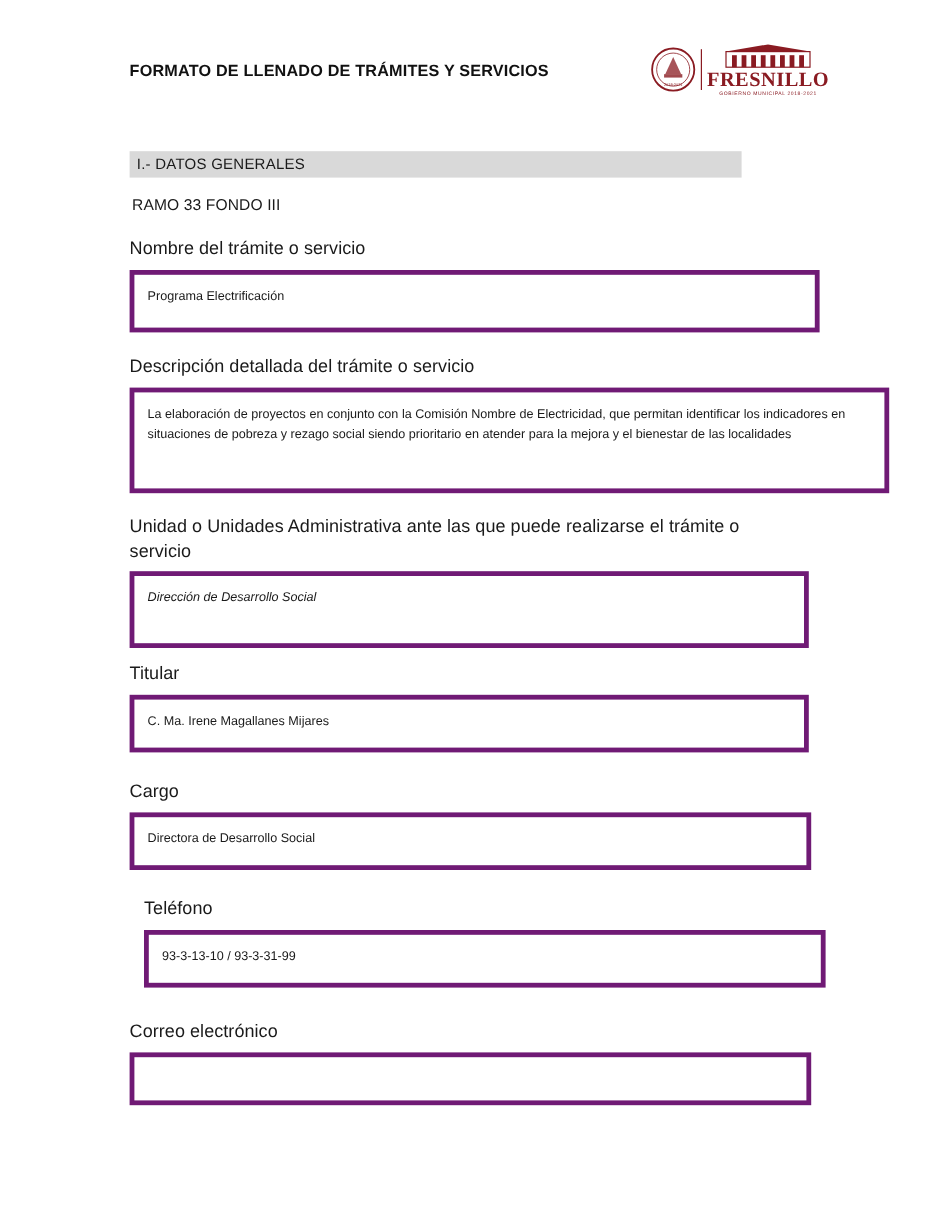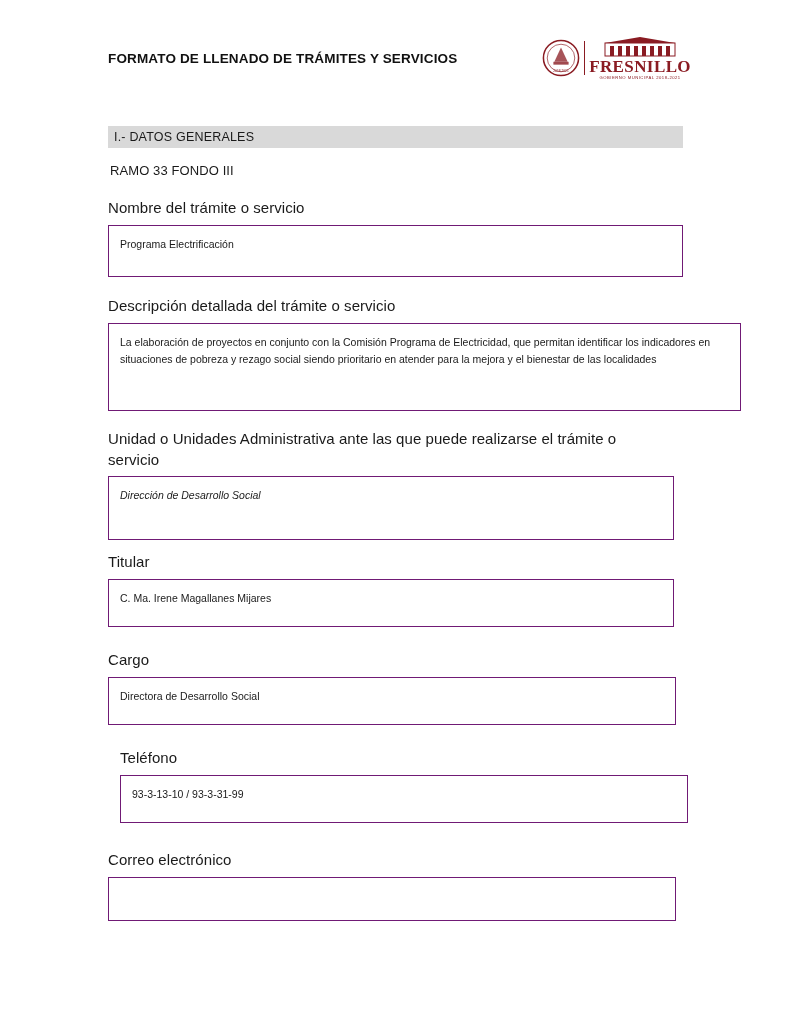--- a/index.html
+++ b/index.html
@@ -72,21 +72,21 @@
     letter-spacing: 0.5px;
     color: #8a1b22;
     margin-top: 1px;
   }
 
   
   .section-band {
     position: absolute;
     left: 108px;
     top: 126px;
-    width: 575px;
+    width: 510px;
     height: 22px;
     background: #d9d9d9;
     display: flex;
     align-items: center;
     padding-left: 6px;
     box-sizing: border-box;
   }
   .section-band-text {
     font-size: 12.5px;
     color: #1a1a1a;
@@ -107,21 +107,21 @@
     position: absolute;
   }
   .field-label {
     font-size: 15px;
     color: #1a1a1a;
     line-height: 1.38;
     margin-bottom: 6px;
     letter-spacing: 0.05px;
   }
   .field-box {
-    border: 1px solid #701a75;
+    border: 4px solid #701a75;
     box-sizing: border-box;
     padding: 10px 11px 8px 11px;
     font-size: 10.5px;
     line-height: 1.62;
     color: #1a1a1a;
   }
   .field-box p {
     margin: 0;
   }
 </style>
@@ -171,21 +171,21 @@
   <div class="field" style="left:108px; top:198px; width:575px;">
     <div class="field-label">Nombre del trámite o servicio</div>
     <div class="field-box" style="height:52px;">
       <p>Programa Electrificación</p>
     </div>
   </div>
 
   <div class="field" style="left:108px; top:296px; width:633px;">
     <div class="field-label">Descripción detallada del trámite o servicio</div>
     <div class="field-box" style="height:88px;">
-      <p>La elaboración de proyectos en conjunto con la Comisión Programa de Electricidad, que permitan identificar los indicadores en situaciones de pobreza y rezago social siendo prioritario en atender para la mejora y el bienestar de las localidades</p>
+      <p>La elaboración de proyectos en conjunto con la Comisión Nombre de Electricidad, que permitan identificar los indicadores en situaciones de pobreza y rezago social siendo prioritario en atender para la mejora y el bienestar de las localidades</p>
     </div>
   </div>
 
   <div class="field" style="left:108px; top:429px; width:566px;">
     <div class="field-label" style="width:545px;">Unidad o Unidades Administrativa ante las que puede realizarse el trámite o servicio</div>
     <div class="field-box" style="height:64px;font-style:italic;">
       <p>Dirección de Desarrollo Social</p>
     </div>
   </div>
 

